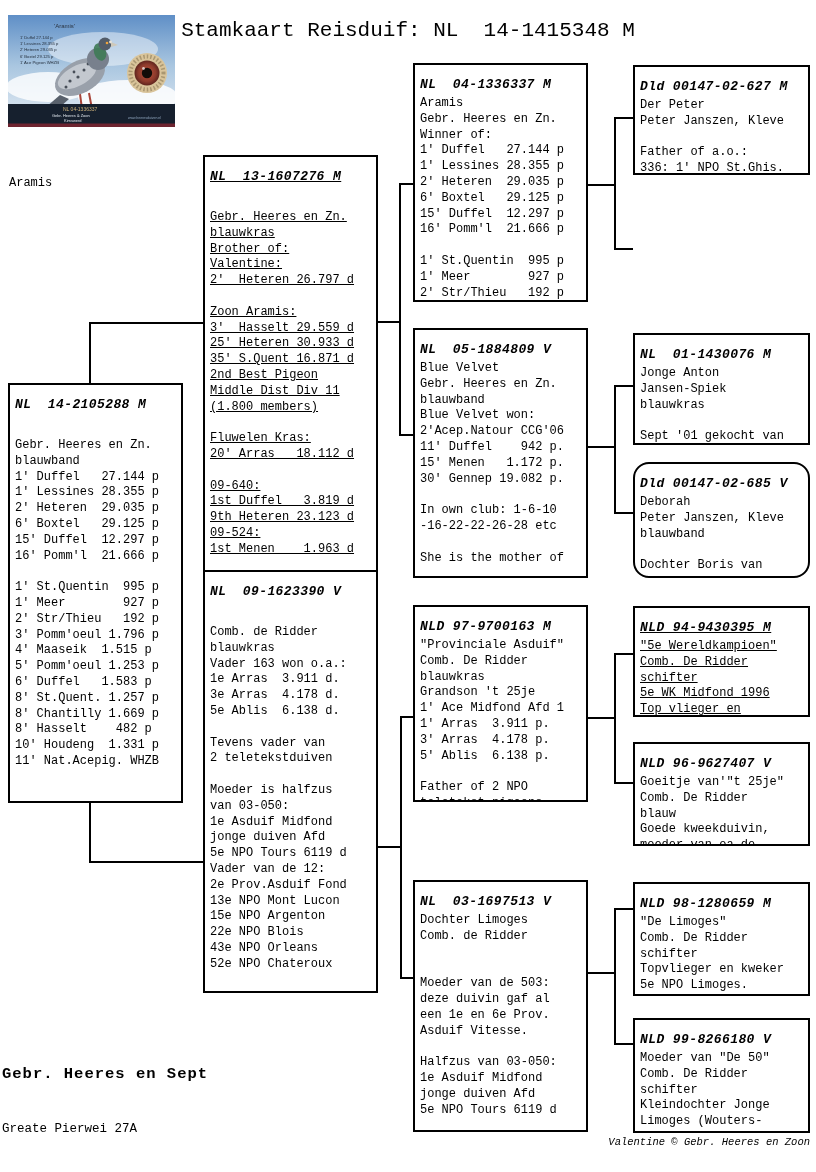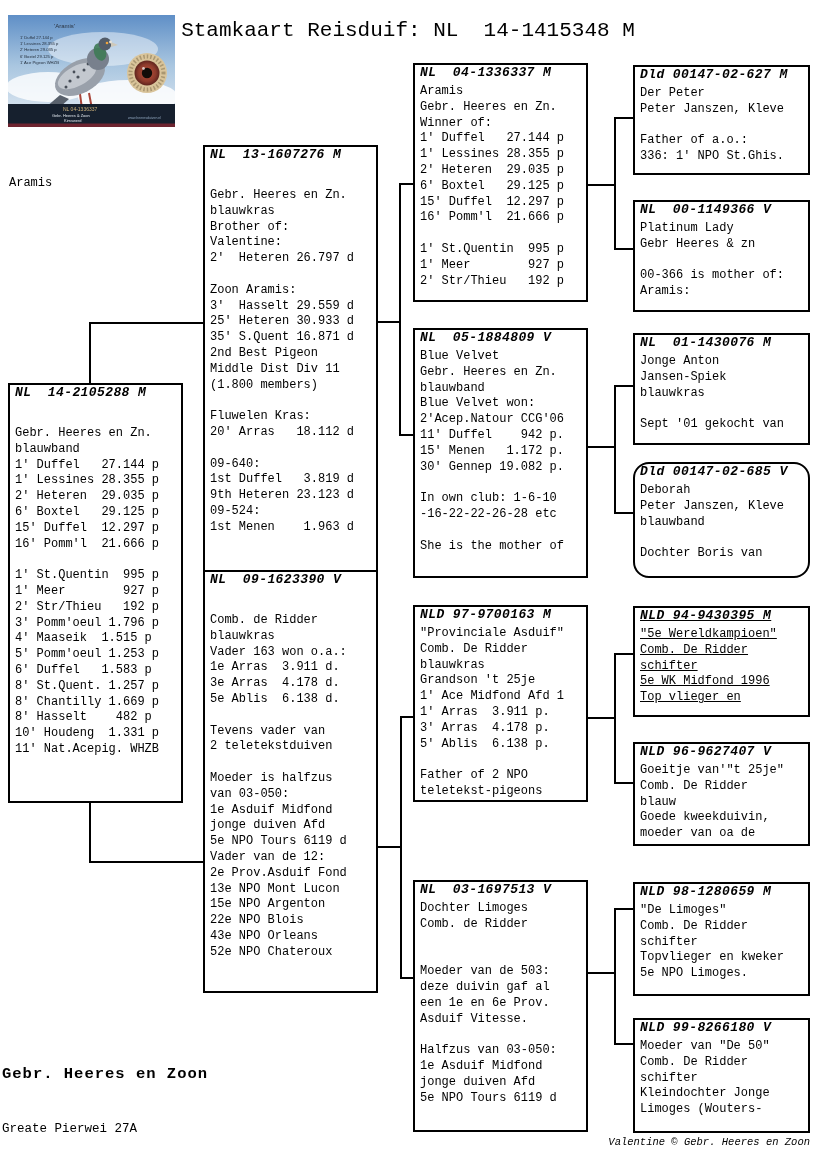--- a/index.html
+++ b/index.html
@@ -9,28 +9,28 @@
   }
   .title {
     position:absolute; top:5px; left:0; width:100%; text-align:center;
     font-family:Liberation Mono, monospace; font-size:21px; white-space:pre;margin-top:14px;
   }
   .photo { position:absolute; left:8px; top:15px; width:167px; height:112px; }
   .aramis-label { position:absolute; left:9px; top:176px; font-size:12px; }
 
   .pbox {
     position:absolute; border:2px solid #000; box-sizing:border-box;
-    background:#fff; padding:0 5px; overflow:hidden;
+    background:#fff; padding:12px 5px; overflow:hidden;
   }
   .pbox .ring { font-weight:bold; font-style:italic; font-size:13px; letter-spacing:.4px; white-space:pre; }
   .pbox .pbody { font-size:12px; line-height:15.8px; white-space:pre; margin-top:4px; }
   .g12 .pbody { margin-top:26px; }
 
   #box-subject { left:8px;   top:383px; width:175px; height:420px; }
-  #box-sire    { left:203px; top:145px; width:175px; height:526px; }
+  #box-sire    { left:203px; top:155px; width:175px; height:526px;text-decoration:underline; }
   #box-dam     { left:203px; top:570px; width:175px; height:423px; }
   #box-ss      { left:413px; top:63px;  width:175px; height:239px; }
   #box-sd      { left:413px; top:328px; width:175px; height:250px; }
   #box-ds      { left:413px; top:605px; width:175px; height:197px; }
   #box-dd      { left:413px; top:880px; width:175px; height:252px; }
   #box-sss     { left:633px; top:65px;  width:177px; height:110px; }
   #box-ssd     { left:633px; top:200px; width:177px; height:112px; }
   #box-sds     { left:633px; top:333px; width:177px; height:112px; }
   #box-sdd     { left:633px; top:462px; width:177px; height:116px;border-radius:16px; }
   #box-dss     { left:633px; top:606px; width:177px; height:111px;text-decoration:underline; }
@@ -254,28 +254,20 @@
 5e NPO Tours 6119 d</div>
   </div>
   <div class="pbox" id="box-sss">
     <div class="ring">Dld 00147-02-627 M</div>
     <div class="pbody">Der Peter
 Peter Janszen, Kleve
 
 Father of a.o.:
 336: 1' NPO St.Ghis.</div>
   </div>
-  <div class="pbox" id="box-ssd">
-    <div class="ring">NL  00-1149366 V</div>
-    <div class="pbody">Platinum Lady
-Gebr Heeres &amp; zn
-
-00-366 is mother of:
-Aramis:</div>
-  </div>
   <div class="pbox" id="box-sds">
     <div class="ring">NL  01-1430076 M</div>
     <div class="pbody">Jonge Anton
 Jansen-Spiek
 blauwkras
 
 Sept '01 gekocht van</div>
   </div>
   <div class="pbox" id="box-sdd">
     <div class="ring">Dld 00147-02-685 V</div>
@@ -347,21 +339,21 @@
   <div class="cline" style="left:614px; top:653px; width:2px;   height:131px;"></div>
   <div class="cline" style="left:614px; top:653px; width:19px;  height:2px;"></div>
   <div class="cline" style="left:614px; top:782px; width:19px;  height:2px;"></div>
 
   <div class="cline" style="left:588px; top:972px; width:28px;  height:2px;"></div>
   <div class="cline" style="left:614px; top:908px; width:2px;   height:137px;"></div>
   <div class="cline" style="left:614px; top:908px; width:19px;  height:2px;"></div>
   <div class="cline" style="left:614px; top:1043px; width:19px; height:2px;"></div>
 
   <div class="footer">
-    <div class="fname">Gebr. Heeres en Zoon</div>
+    <div class="fname">Gebr. Heeres en Sept</div>
     <div>Greate Pierwei 27A</div>
     <div>8821 LV  Kimswerd</div>
     
     
   </div>
 
   <div class="credit">Valentine © Gebr. Heeres en Zoon</div>
 
 </div>
 

